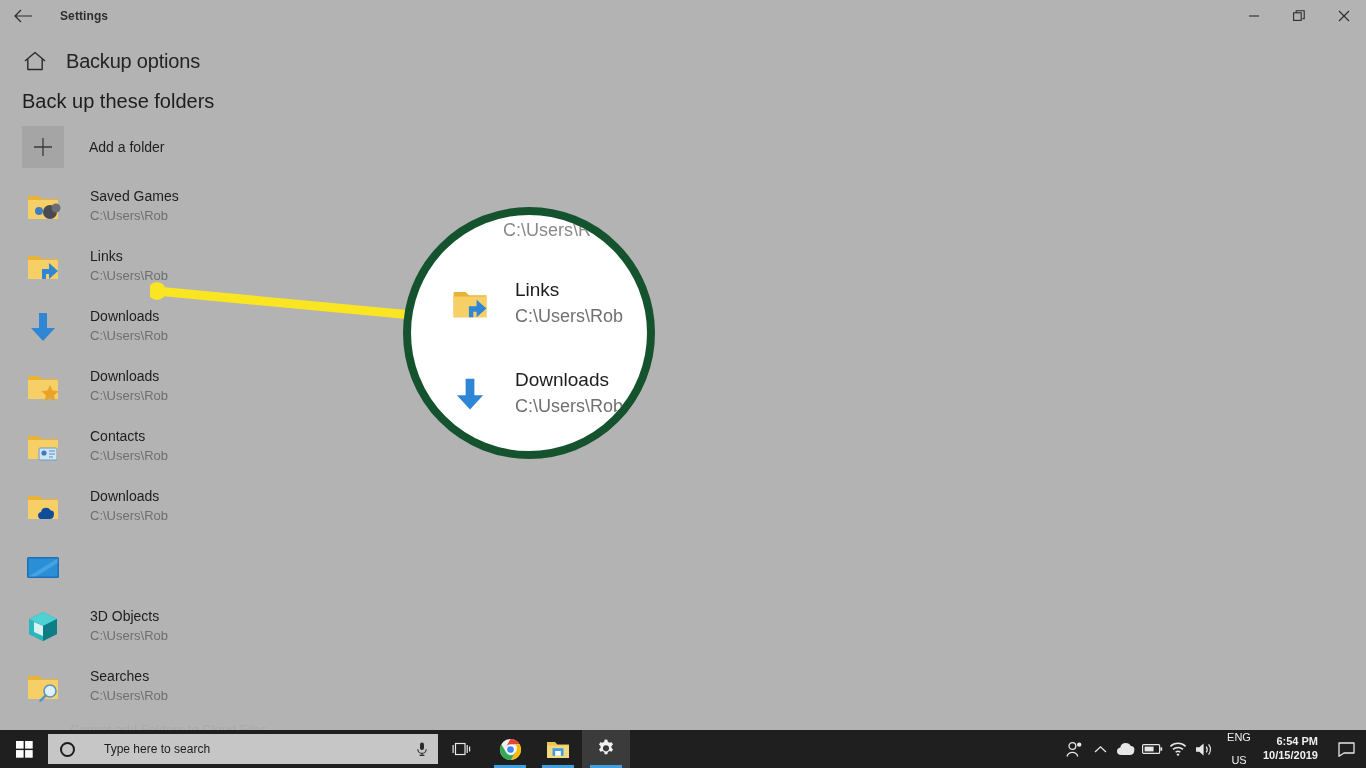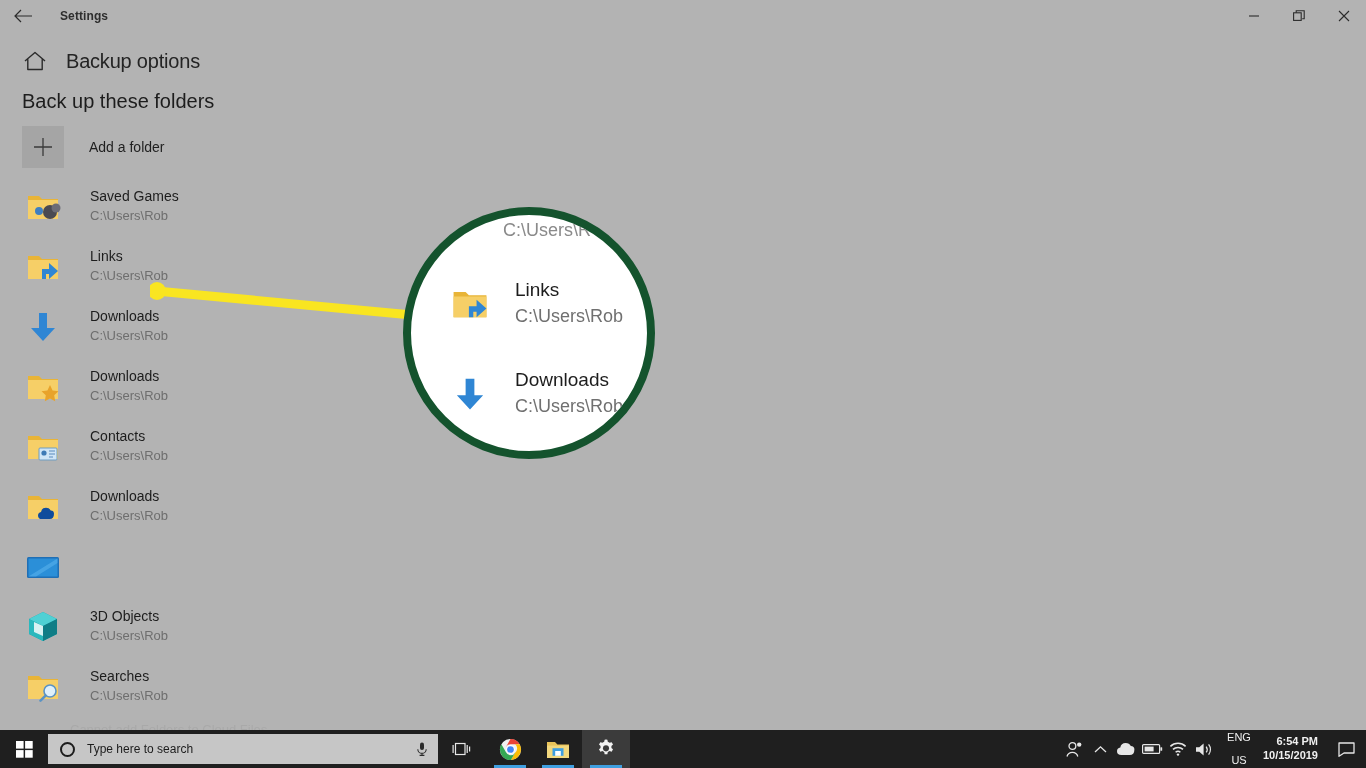--- a/index.html
+++ b/index.html
@@ -111,21 +111,21 @@
     background:#1f1f1f; display:flex; align-items:center;
   }
   #start-button {
     width:48px; height:38px; display:flex; align-items:center; justify-content:center;
   }
   #search-box {
     width:390px; height:30px; background:#c6c6c6; display:flex; align-items:center;
     padding:0 8px 0 12px; margin-left:0;
   }
   #search-circle { width:15px; height:15px; border:2px solid #1c1c1c; border-radius:50%; flex:none; }
-  #search-placeholder { margin-left:12px; font-size:12px; color:#1c1c1c; flex:1; }
+  #search-placeholder { margin-left:29px; font-size:12px; color:#1c1c1c; flex:1; }
   #mic-icon { width:16px; height:16px; color:#2a2a2a; flex:none; }
   .tb-item {
     width:48px; height:38px; display:flex; align-items:center; justify-content:center;
     position:relative;
   }
   .tb-item.active { background:#3b3b3b; }
   .tb-underline {
     position:absolute; bottom:0; left:8px; right:8px; height:3px; background:#3f9fe0;
   }
   #tray {

